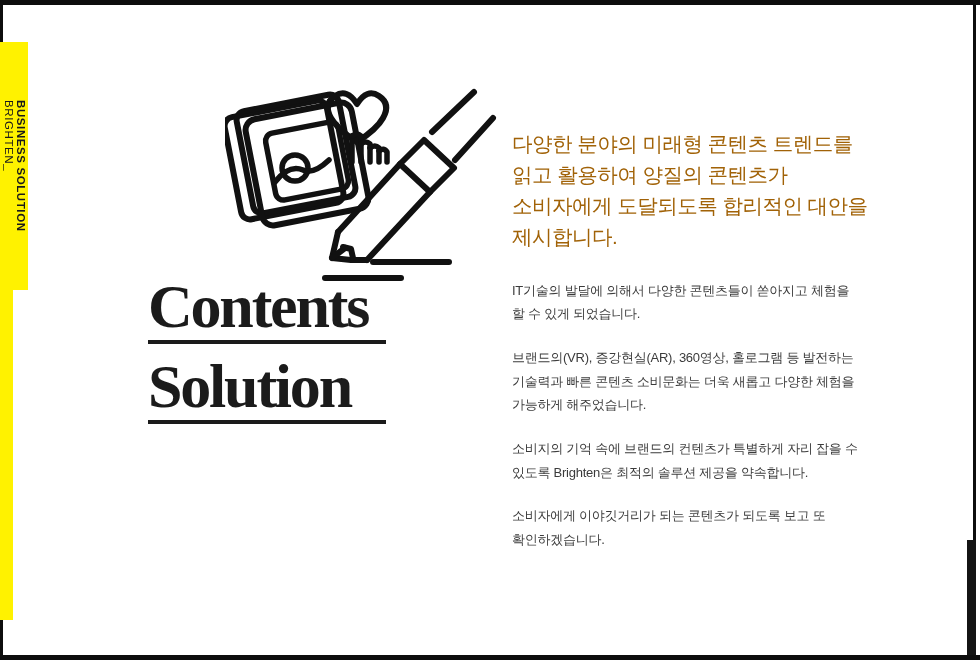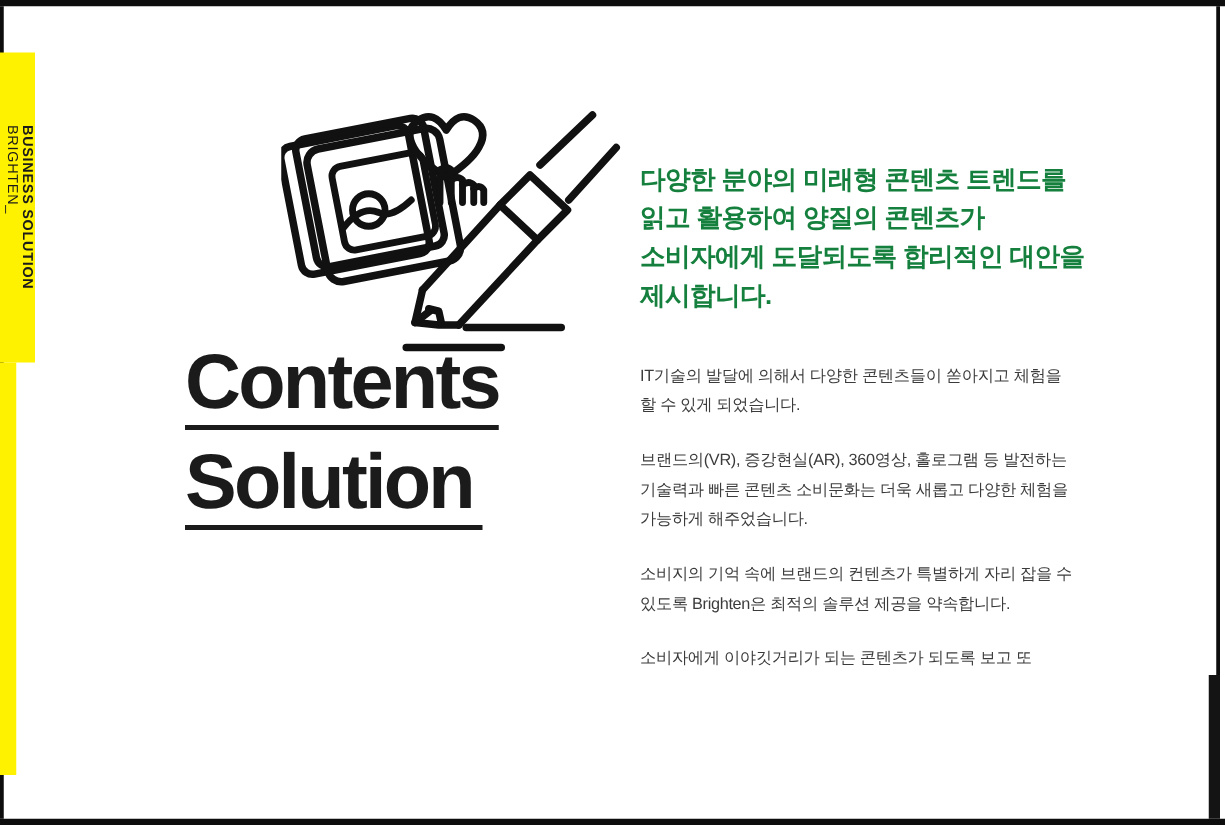--- a/index.html
+++ b/index.html
@@ -84,21 +84,21 @@
     white-space: nowrap;
     line-height: 1;
   }
   .rail-label .brand-light { font-weight: 400; }
   .rail-label .brand-bold  { font-weight: 700; }
 
   
   .left-col {
     position: absolute;
     left: 140px; top: 80px;
-    width: 360px; height: 350px;
+    width: 360px; height: 350px; font-family: Liberation Serif, serif;
   }
   .illo {
     position: absolute;
     left: 85px; top: 0px;
     width: 280px; height: 205px;
   }
   .illo svg { display: block; width: 280px; height: 205px; }
 
   .big-title {
     position: absolute;
@@ -120,25 +120,25 @@
   }
 
   
   .right-col {
     position: absolute;
     left: 512px; top: 128px;
     width: 400px;
   }
   .headline {
     font-size: 20.5px;
-    font-weight: 700;
+    font-weight: 400;
     line-height: 1.52;
-    color: #15803d;
+    color: #a16207;
     letter-spacing: -0.5px;
-    margin: 0 0 36px 0;
+    margin: 0 0 26px 0;
   }
   .headline .hl { display: block; }
 
   .para {
     font-size: 13px;
     line-height: 1.82;
     color: #3b3b3b;
     letter-spacing: -0.25px;
     margin: 0 0 20px 0;
   }
@@ -242,16 +242,17 @@
       <span class="pl">가능하게 해주었습니다.</span>
     </p>
 
     <p class="para">
       <span class="pl">소비지의 기억 속에 브랜드의 컨텐츠가 특별하게 자리 잡을 수</span>
       <span class="pl">있도록 Brighten은 최적의 솔루션 제공을 약속합니다.</span>
     </p>
 
     <p class="para">
       <span class="pl">소비자에게 이야깃거리가 되는 콘텐츠가 되도록 보고 또</span>
+      <span class="pl">확인하겠습니다.</span>
     </p>
   </div>
 
 </div>
 
 </body></html>

